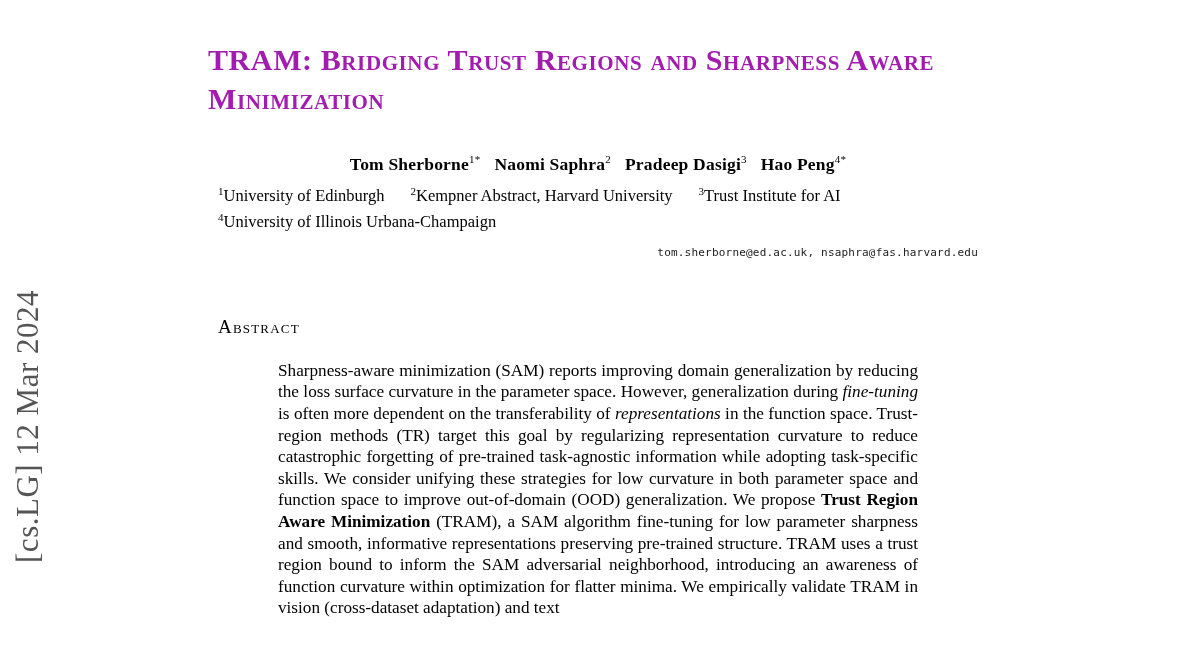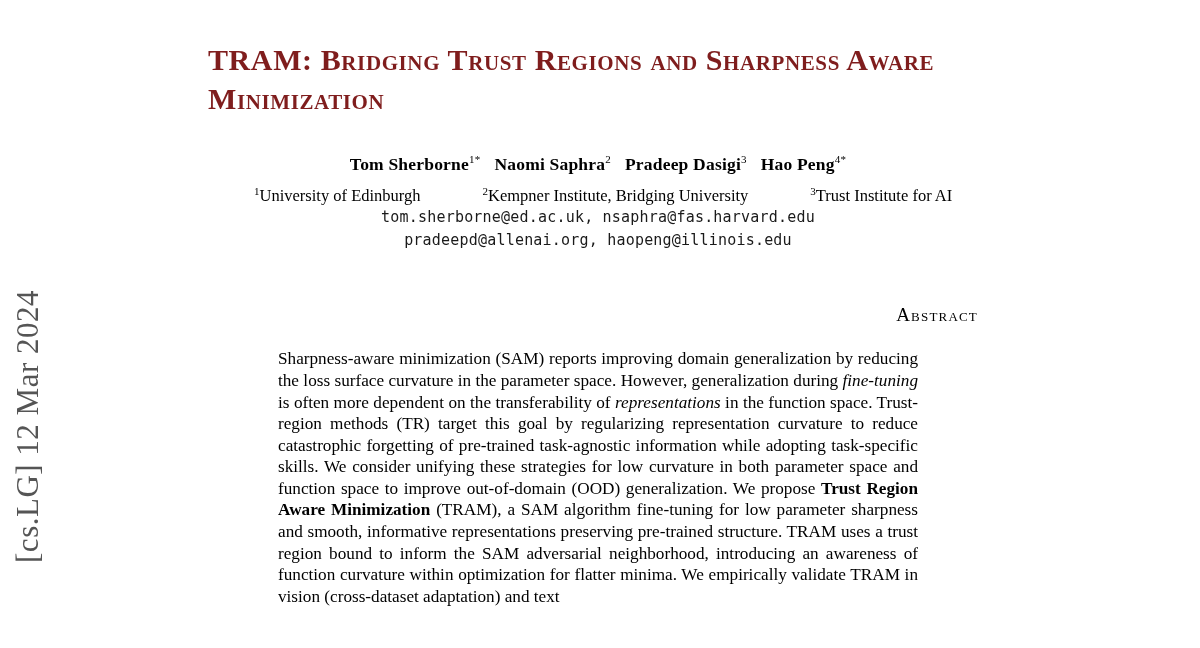--- a/index.html
+++ b/index.html
@@ -46,21 +46,21 @@
   }
 
   
   .title {
     font-family: "Liberation Serif", serif;
     font-size: 30px;
     line-height: 39px;
     font-variant: small-caps;
     letter-spacing: 0.6px;
     margin: 0 0 0 0;
-    color: #7f1d1d;
+    color: #a21caf;
   }
 
   .authors {
     margin-top: 30px;
     font-size: 17px;
     line-height: 22px;
     text-align: center;
     width: 760px;
     margin-left: 10px;
   }
@@ -84,38 +84,38 @@
     line-height: 21px;
     text-align: left;
     width: 760px;
     margin-left: 10px;
   }
   .affil .a-line {
     display: block;
   }
   .affil .a-item {
     display: inline;
-    margin-left: 36px;
   }
   .affil .gap-xl { display:inline-block; width: 26px; }
 
   .emails {
+    margin-top: 9px;
     font-family: "DejaVu Sans Mono", monospace;
-    font-size: 15px;
+    font-size: 11px;
     line-height: 23px;
     letter-spacing: 0.2px;
-    text-align: center;
+    text-align: right;
     width: 760px;
     margin-left: 10px;
     color: #1a1a1a;
   }
 
   .abstract-head {
     margin-top: 52px;
-    text-align: right;
+    text-align: left;
     font-variant: small-caps;
     font-size: 19px;
     letter-spacing: 1.2px;
     width: 760px;
     margin-left: 10px;
   }
 
   .abstract-body {
     margin-top: 22px;
     width: 640px;
@@ -143,27 +143,29 @@
     </h1>
 
     <div class="authors">
       <span class="names">
         <span><span>Tom Sherborne</span><sup>1*</sup></span><span class="sep"></span><span><span>Naomi Saphra</span><sup>2</sup></span><span class="sep"></span><span><span>Pradeep Dasigi</span><sup>3</sup></span><span class="sep"></span><span><span>Hao Peng</span><sup>4*</sup></span>
       </span>
     </div>
 
     <div class="affil">
       <span class="a-line">
-        <span class="a-item"><sup>1</sup><span>University of Edinburgh</span></span><span class="gap-xl"></span><span class="a-item"><sup>2</sup><span>Kempner Institute, Bridging University</span></span><span class="gap-xl"></span><span class="a-item"><sup>3</sup><span>Trust Institute for AI</span></span>
+        <span class="a-item"><sup>1</sup><span>University of Edinburgh</span></span><span class="gap-xl"></span><span class="a-item"><sup>2</sup><span>Kempner Abstract, Harvard University</span></span><span class="gap-xl"></span><span class="a-item"><sup>3</sup><span>Trust Institute for AI</span></span>
+      </span>
+      <span class="a-line">
+        <span class="a-item"><sup>4</sup><span>University of Illinois Urbana-Champaign</span></span>
       </span>
     </div>
 
     <div class="emails">
       <div>tom.sherborne@ed.ac.uk, nsaphra@fas.harvard.edu</div>
-      <div>pradeepd@allenai.org, haopeng@illinois.edu</div>
     </div>
 
     <div class="abstract-head">Abstract</div>
 
     <div class="abstract-body">
       <span>Sharpness-aware minimization (SAM) reports improving domain generalization by reducing the loss surface curvature in the parameter space. However, generalization during </span><i>fine-tuning</i><span> is often more dependent on the transferability of </span><i>representations</i><span> in the function space. Trust-region methods (TR) target this goal by regularizing representation curvature to reduce catastrophic forgetting of pre-trained task-agnostic information while adopting task-specific skills. We consider unifying these strategies for low curvature in both parameter space and function space to improve out-of-domain (OOD) generalization. We propose </span><b>Trust Region Aware Minimization</b><span> (TRAM), a SAM algorithm fine-tuning for low parameter sharpness and smooth, informative representations preserving pre-trained structure. TRAM uses a trust region bound to inform the SAM adversarial neighborhood, introducing an awareness of function curvature within optimization for flatter minima. We empirically validate TRAM in vision (cross-dataset adaptation) and text</span>
     </div>
 
   </div>
 </div>

